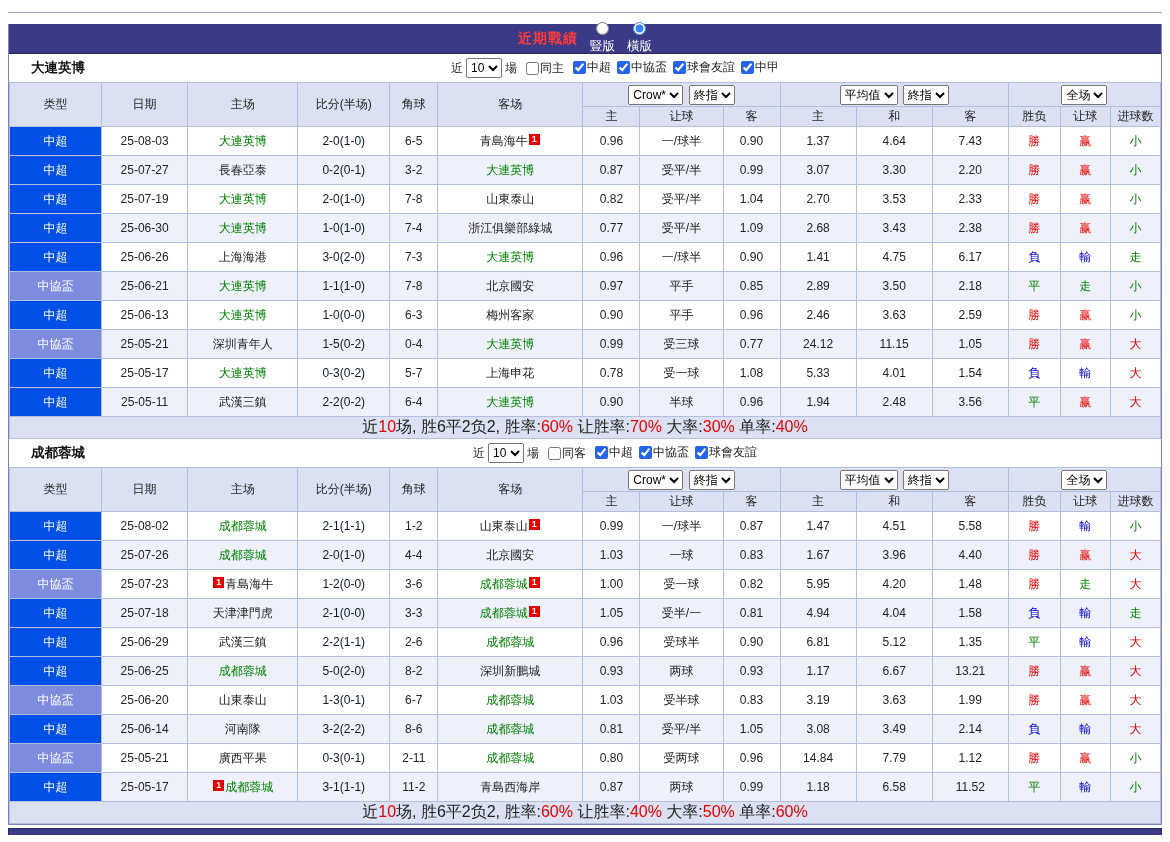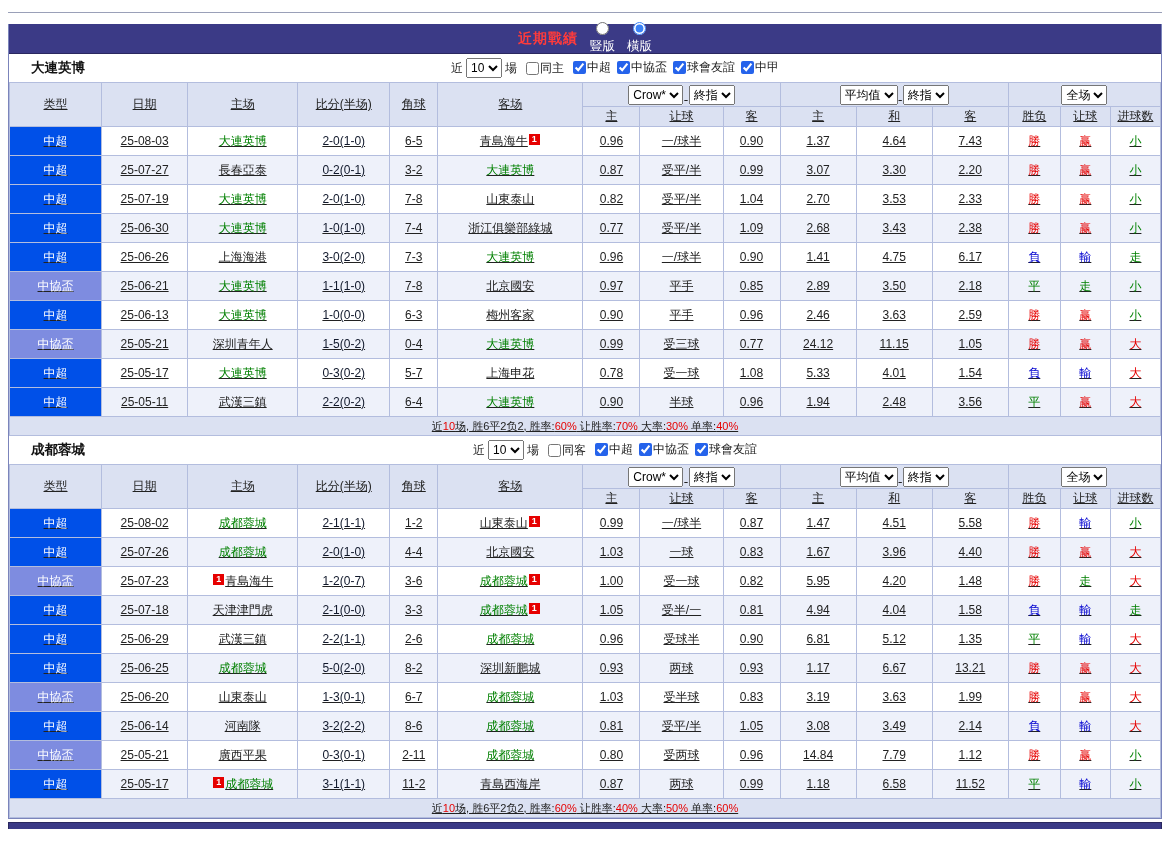--- a/index.html
+++ b/index.html
@@ -20,21 +20,21 @@
   .radio-lab { color:#fff; font-size:12.5px; display:inline-flex; align-items:center; gap:3px; cursor:pointer;flex-direction:column; }
   .radio-lab input { accent-color:#3b82f6; width:13px; height:13px; margin:0; }
 
   .section-head { position:relative; height:28px; background:#fff; display:flex; align-items:center; }
   .team-title { position:absolute; left:22px; font-weight:bold; font-size:13.5px; color:#111; }
   .filters { margin:0 auto; transform:translateX(30px); display:flex; align-items:center; gap:3px; font-size:12px; }
   .count-select { height:20px; font-size:12px; }
   .chk { display:inline-flex; align-items:center; cursor:pointer; }
   .chk input { width:13px; height:13px; accent-color:#2563eb; margin:0 1px 0 6px; }
 
-  .stats-table { width:100%; border-collapse:collapse; table-layout:fixed; font-size:12px;text-decoration:underline; }
+  .stats-table { width:100%; border-collapse:collapse; table-layout:fixed; font-size:12px; }
   .stats-table th, .stats-table td {
     border:1px solid #b3bdde; text-align:center; padding:0 1px;
     white-space:nowrap; overflow:hidden;
   }
   .stats-table thead th { background:#dbe1f2; font-weight:normal; color:#222; }
   .h-top th { height:24px; }
   .h-sub th { height:20px; }
   .sel-cell select { height:20px; font-size:12px; margin:0 1px; max-width:95%; }
   .stats-table tbody td { height:29px; background:#fff; }
   .stats-table tbody tr:nth-child(even) td { background:#eef1fa; }
@@ -44,21 +44,21 @@
   .team-name { cursor:pointer; }
   .team-green { color:#008000; }
   .badge {
     display:inline-block; background:#e60000; color:#fff; font-size:9px;
     line-height:11px; width:11px; height:11px; text-align:center;
     vertical-align:3px; margin:0 1px; font-weight:bold;
   }
   .res-red { color:#e60000; }
   .res-blue { color:#0000d0; }
   .res-green { color:#008000; }
-  .summary-cell { background:#dbe1f2 !important; height:19px; font-size:11px; color:#222; }
+  .summary-cell { background:#dbe1f2 !important; height:19px; font-size:16px; color:#222; }
   .sum-red { color:#e60000; }
   .bottom-strip { height:7px; background:#3b3a86; margin-top:3px; border:1px solid #2a285f; border-bottom:none; }
 </style>
 </head>
 <body>
 
 <div class="page">
   <div class="top-strip"></div>
   <div class="container">
     <div class="title-bar">
@@ -434,21 +434,21 @@
                 <td>3.96</td>
                 <td>4.40</td>
                 <td class="res-red">勝</td>
                 <td class="res-red">赢</td>
                 <td class="res-red">大</td>
               </tr>
               <tr>
                 <td class="type-cup">中協盃</td>
                 <td>25-07-23</td>
                 <td><span class="badge">1</span><span class="team-name">青島海牛</span></td>
-                <td class="score">1-2(0-7)</td>
+                <td class="score">1-2(0-0)</td>
                 <td>3-6</td>
                 <td><span class="team-name team-green">成都蓉城</span><span class="badge">1</span></td>
                 <td>1.00</td>
                 <td>受一球</td>
                 <td>0.82</td>
                 <td>5.95</td>
                 <td>4.20</td>
                 <td>1.48</td>
                 <td class="res-red">勝</td>
                 <td class="res-green">走</td>

